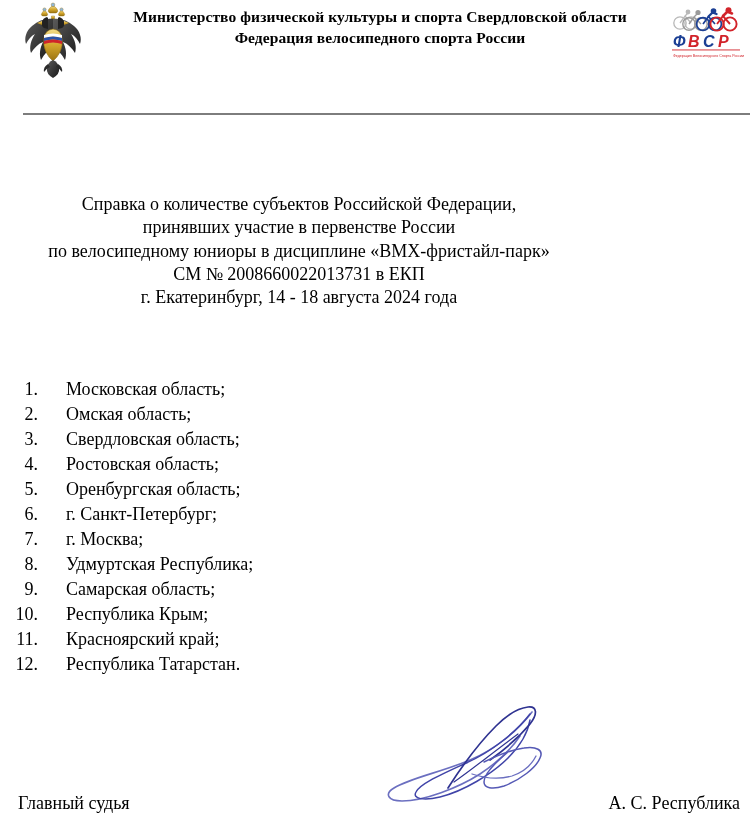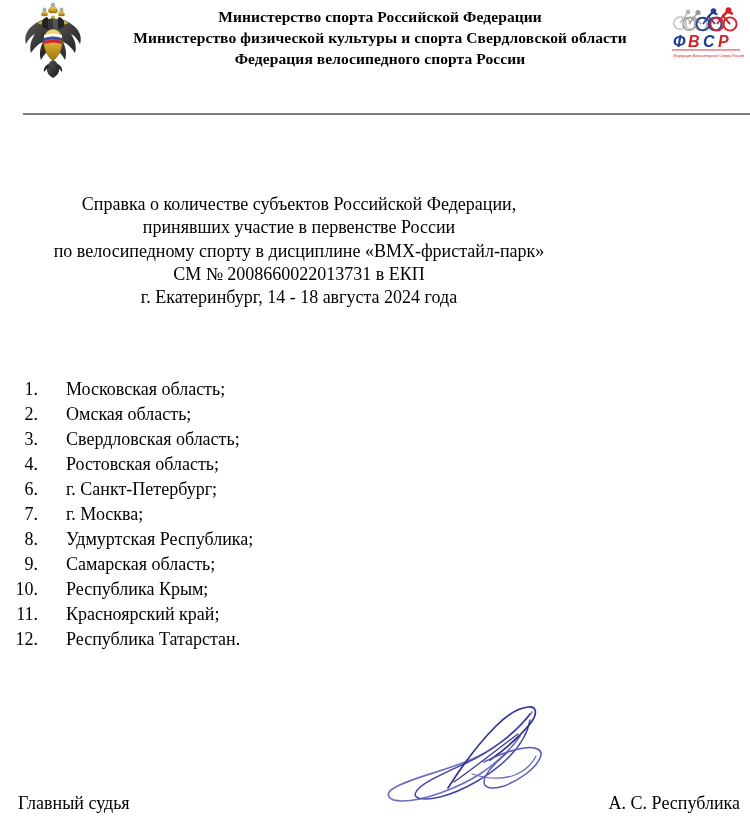--- a/index.html
+++ b/index.html
@@ -196,21 +196,20 @@
         <path d="M22 36 q9 -3 18 0 l0 3 q-9 -3 -18 0 z" fill="#2b52a8"></path>
         <path d="M22 39 q9 -3 18 0 l0 3 q-9 -3 -18 0 z" fill="#d0232a"></path>
 
         <path d="M31 58 q-5 2 -6 8 q-1 6 6 10 q7 -4 6 -10 q-1 -6 -6 -8 z" fill="url(#darkg)"></path>
         <path d="M26 62 q-5 3 -4 8 q3 -4 6 -5 z" fill="#2b2b2b"></path>
         <path d="M36 62 q5 3 4 8 q-3 -4 -6 -5 z" fill="#2b2b2b"></path>
       </svg>
     </div>
 
     <div class="header-titles">
-      <div class="hline">Министерство спорта Российской Федерации</div>
       <div class="hline">Министерство физической культуры и спорта Свердловской области</div>
       <div class="hline">Федерация велосипедного спорта России</div>
     </div>
 
     <div class="fed-logo">
       <svg width="74" height="54" viewBox="0 0 74 54" xmlns="http://www.w3.org/2000/svg">
 
         <g fill="#b8b8b8">
           <circle cx="10" cy="17" r="6.2" fill="none" stroke="#b8b8b8" stroke-width="1.3"></circle>
           <circle cx="21" cy="17" r="6.2" fill="none" stroke="#b8b8b8" stroke-width="1.3"></circle>
@@ -251,37 +250,40 @@
         </g>
       </svg>
     </div>
 
     <div class="rule"></div>
   </div>
 
   <div class="title-block">
     <div class="tline">Справка о количестве субъектов Российской Федерации,</div>
     <div class="tline">принявших участие в первенстве России</div>
-    <div class="tline">по велосипедному спорту в дисциплине «BMX-фристайл-парк»</div>
+    <div class="tline">по велосипедному юниоры в дисциплине «BMX-фристайл-парк»</div>
     <div class="tline">СМ № 2008660022013731 в ЕКП</div>
     <div class="tline">г. Екатеринбург, 14 - 18 августа 2024 года</div>
   </div>
 
   <div class="region-list">
     <div class="region-row">
       <span class="region-num">1.</span><span class="region-name">Московская область;</span>
     </div>
     <div class="region-row">
       <span class="region-num">2.</span><span class="region-name">Омская область;</span>
     </div>
     <div class="region-row">
       <span class="region-num">3.</span><span class="region-name">Свердловская область;</span>
     </div>
     <div class="region-row">
       <span class="region-num">4.</span><span class="region-name">Ростовская область;</span>
+    </div>
+    <div class="region-row">
+      <span class="region-num">5.</span><span class="region-name">Оренбургская область;</span>
     </div>
     <div class="region-row">
       <span class="region-num">6.</span><span class="region-name">г. Санкт-Петербург;</span>
     </div>
     <div class="region-row">
       <span class="region-num">7.</span><span class="region-name">г. Москва;</span>
     </div>
     <div class="region-row">
       <span class="region-num">8.</span><span class="region-name">Удмуртская Республика;</span>
     </div>

